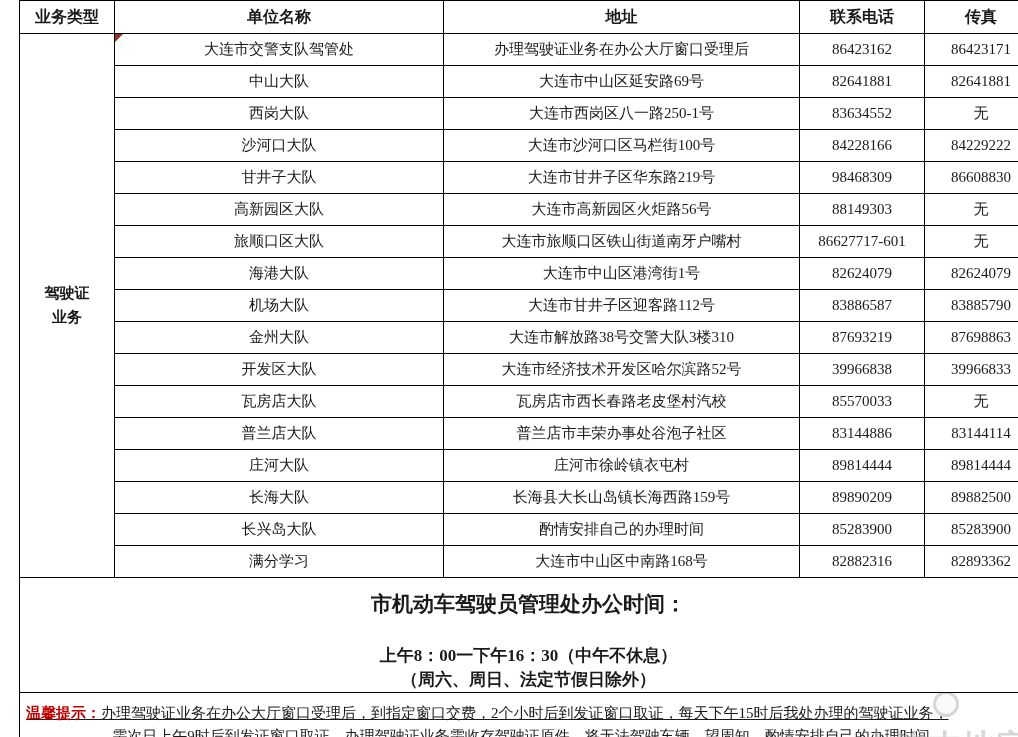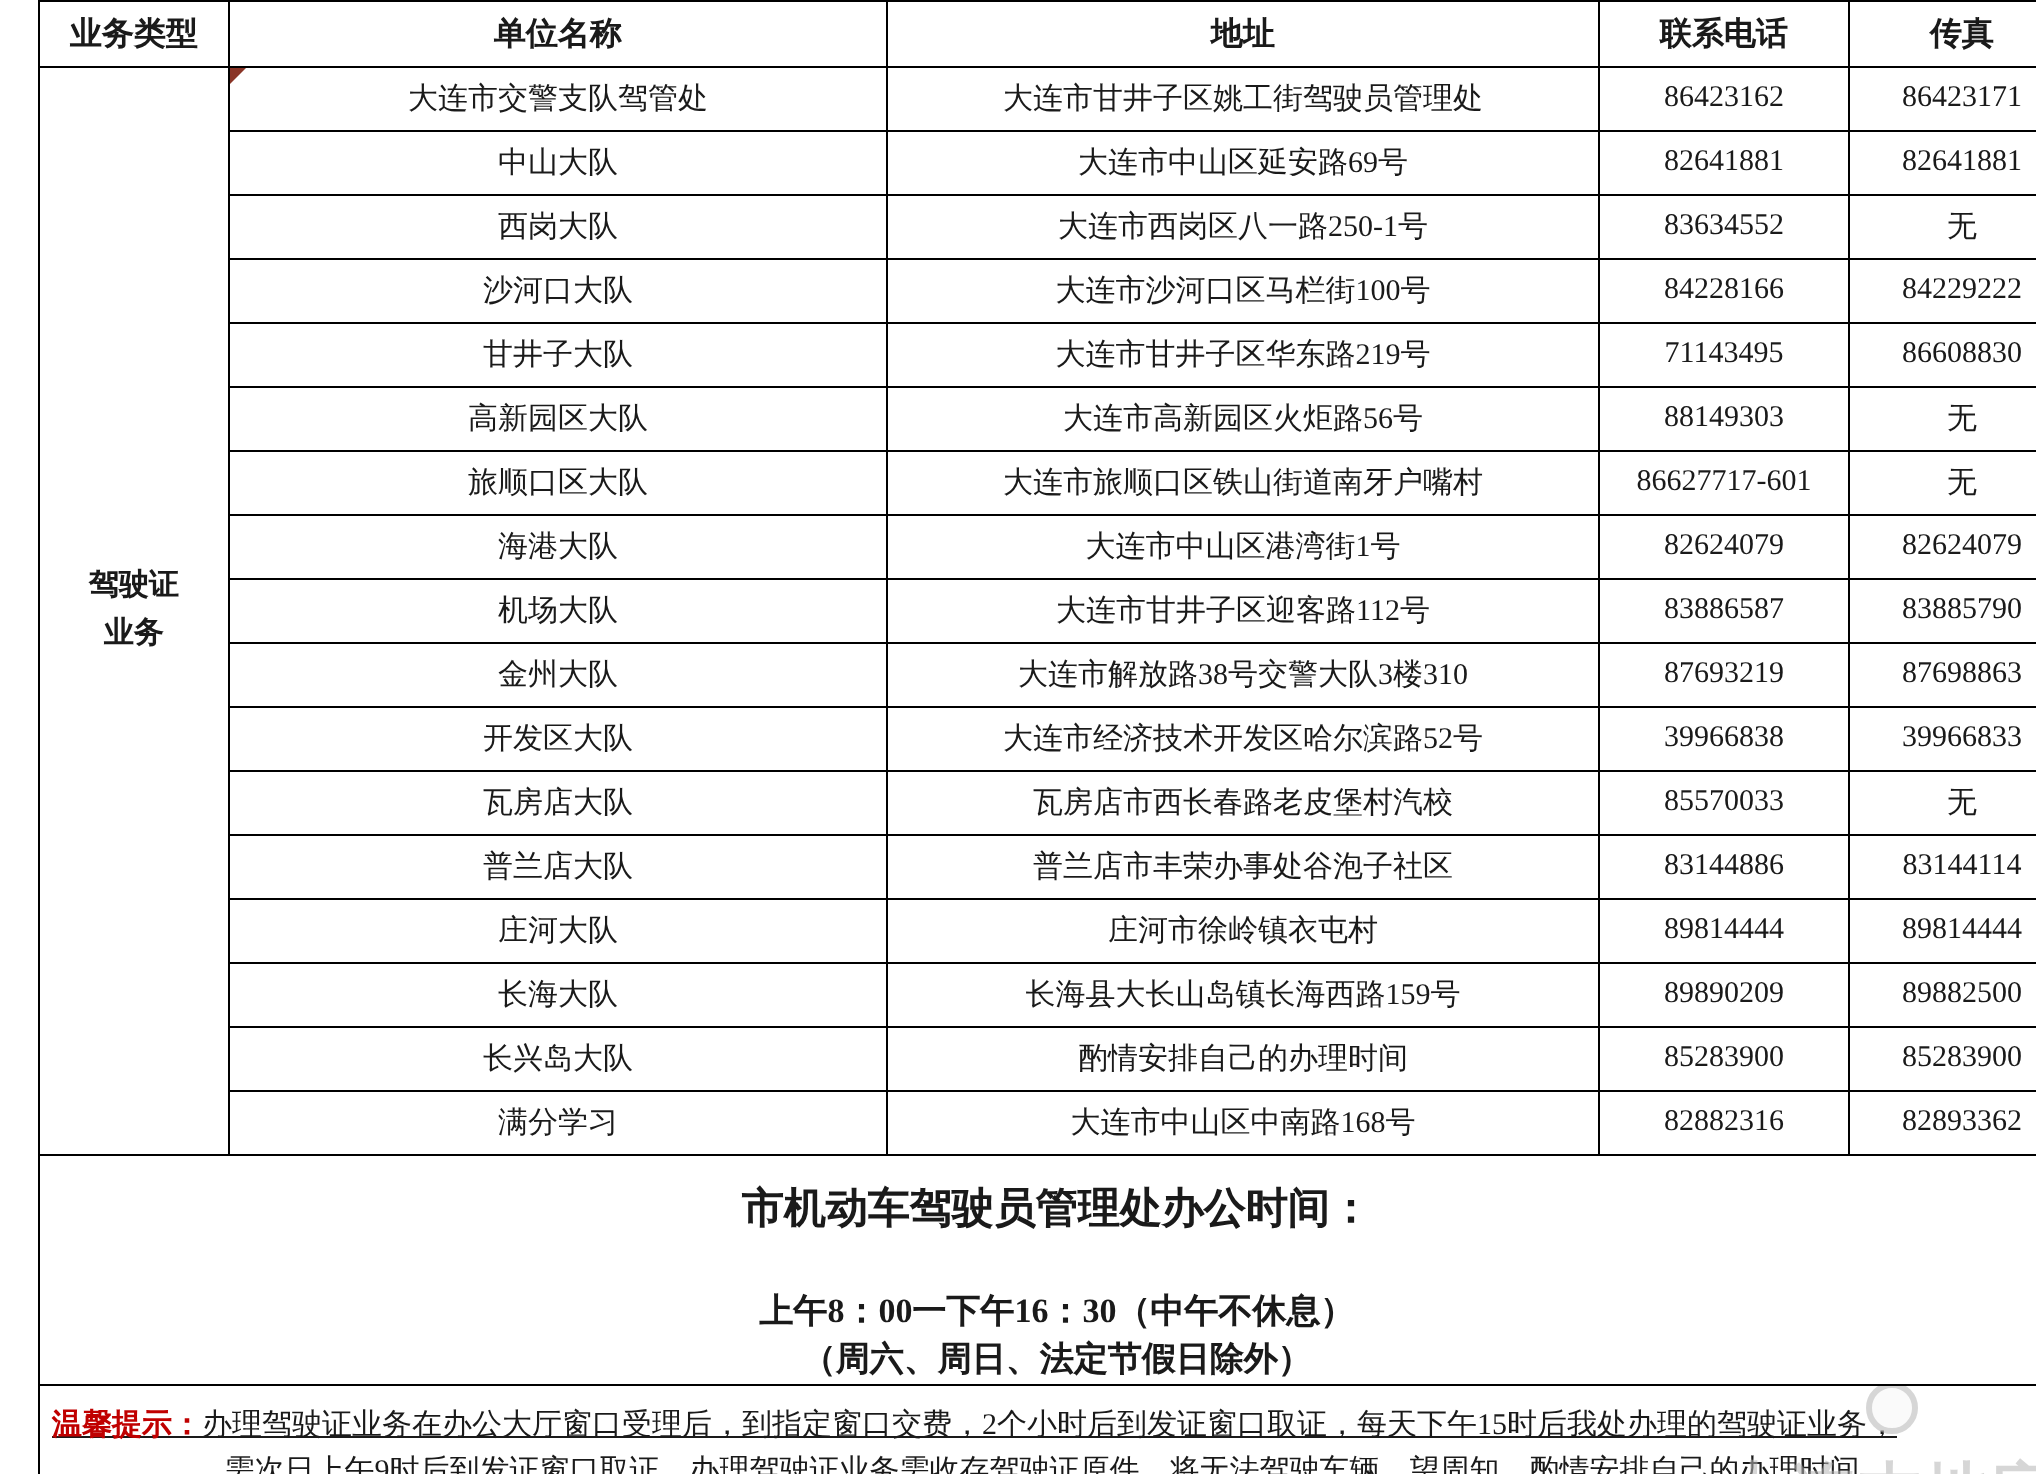--- a/index.html
+++ b/index.html
@@ -78,21 +78,21 @@
         <th>传真</th>
       </tr>
     </thead>
     <tbody id="table-body">
         <tr class="data-row">
           <td rowspan="17" class="category-cell">
             <div>驾驶证</div>
             <div>业务</div>
           </td>
           <td class="cell-holder"><span class="comment-marker"></span><span>大连市交警支队驾管处</span></td>
-          <td class="cell-holder"><span>大连市甘井子区姚工街驾驶员管理处</span></td>
+          <td class="cell-holder"><span>办理驾驶证业务在办公大厅窗口受理后</span></td>
           <td class="cell-holder"><span>86423162</span></td>
           <td class="cell-holder"><span>86423171</span></td>
         </tr>
         <tr class="data-row">
           <td class="cell-holder"><span>中山大队</span></td>
           <td class="cell-holder"><span>大连市中山区延安路69号</span></td>
           <td class="cell-holder"><span>82641881</span></td>
           <td class="cell-holder"><span>82641881</span></td>
         </tr>
         <tr class="data-row">
@@ -103,21 +103,21 @@
         </tr>
         <tr class="data-row">
           <td class="cell-holder"><span>沙河口大队</span></td>
           <td class="cell-holder"><span>大连市沙河口区马栏街100号</span></td>
           <td class="cell-holder"><span>84228166</span></td>
           <td class="cell-holder"><span>84229222</span></td>
         </tr>
         <tr class="data-row">
           <td class="cell-holder"><span>甘井子大队</span></td>
           <td class="cell-holder"><span>大连市甘井子区华东路219号</span></td>
-          <td class="cell-holder"><span>71143495</span></td>
+          <td class="cell-holder"><span>98468309</span></td>
           <td class="cell-holder"><span>86608830</span></td>
         </tr>
         <tr class="data-row">
           <td class="cell-holder"><span>高新园区大队</span></td>
           <td class="cell-holder"><span>大连市高新园区火炬路56号</span></td>
           <td class="cell-holder"><span>88149303</span></td>
           <td class="cell-holder"><span>无</span></td>
         </tr>
         <tr class="data-row">
           <td class="cell-holder"><span>旅顺口区大队</span></td>

